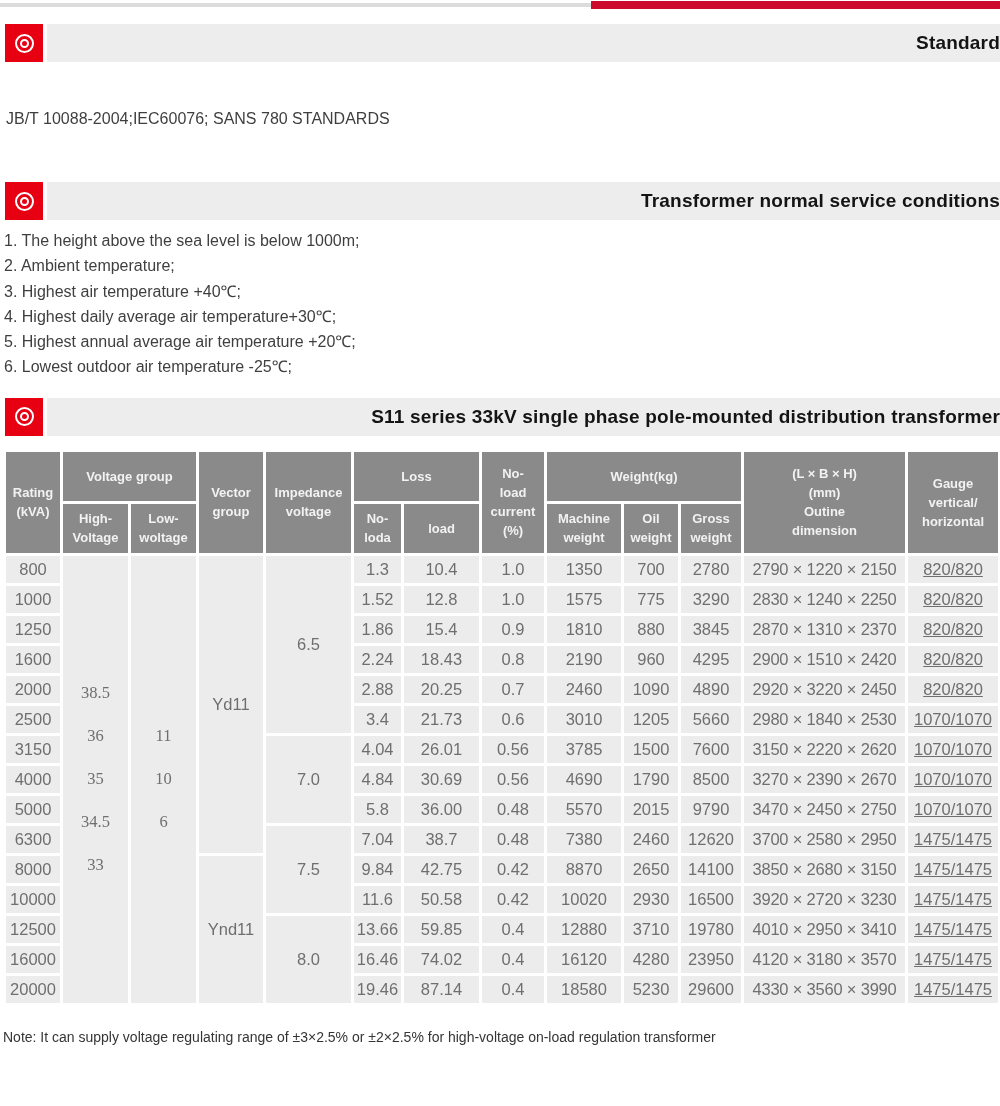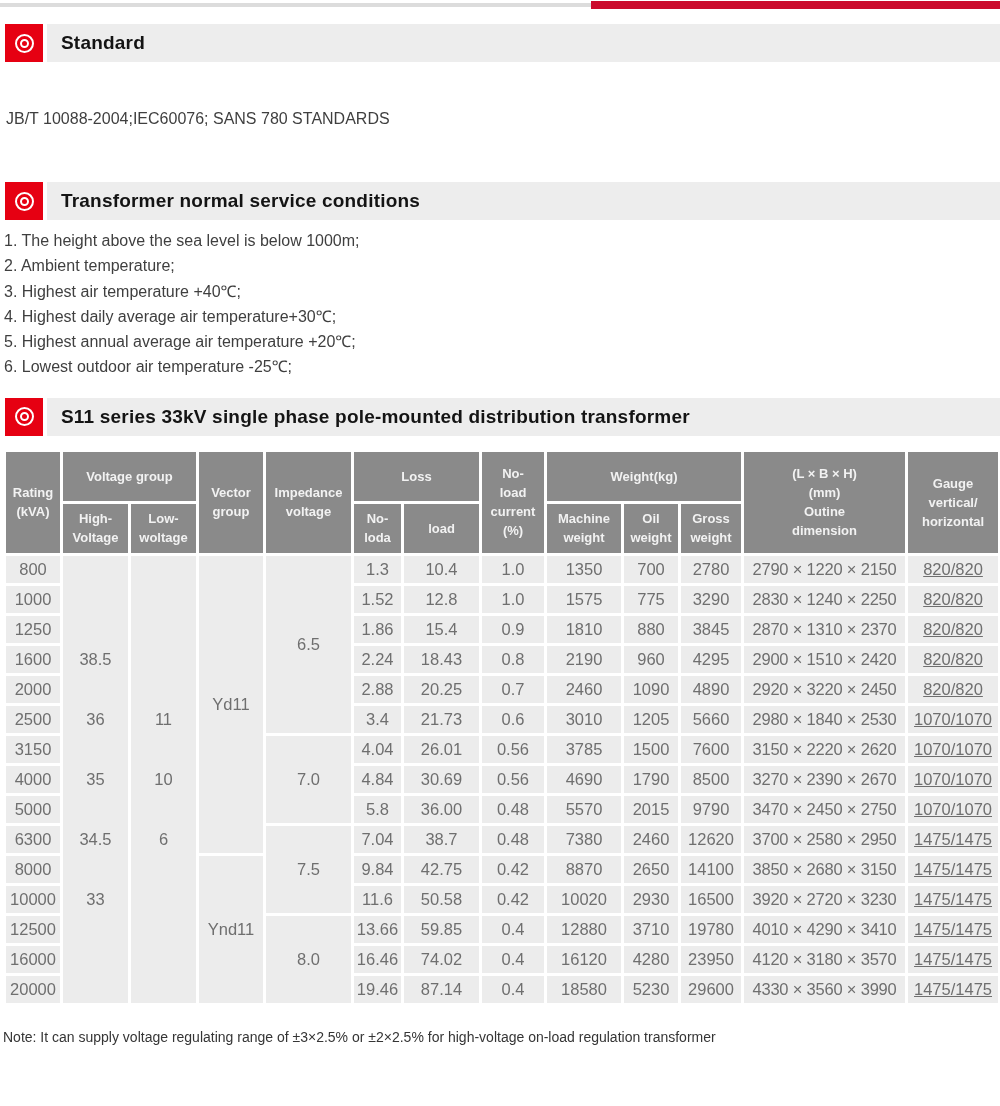--- a/index.html
+++ b/index.html
@@ -20,21 +20,21 @@
   .sec-header { display: flex; align-items: stretch; height: 38px; margin-left: 5px; }
   .sec-icon {
     width: 38px; height: 38px; background: #e60012; flex: 0 0 38px;
     display: flex; align-items: center; justify-content: center;
   }
   .ring {
     width: 19px; height: 19px; border: 2px solid #ffffff; border-radius: 50%;
     display: flex; align-items: center; justify-content: center;
   }
   .ring-inner { width: 9px; height: 9px; border: 2px solid #ffffff; border-radius: 50%; }
-  .sec-bar { flex: 1; background: #ededed; margin-left: 4px; display: flex; align-items: center; }
+  .sec-bar { flex: 1; background: #ededed; margin-left: 4px; display: flex; align-items: center; justify-content: flex-end; }
   .sec-bar h2 {
     margin: 0; padding-left: 14px; font-size: 19px; font-weight: bold; color: #141414;
     letter-spacing: 0.2px;
   }
 
   .mt-s1 { margin-top: 14px; }
   .standards { margin: 18px 10px 0 6px; font-size: 16px; line-height: 26px; color: #3f3f3f; }
   .mt-s2 { margin-top: 50px; }
   .conditions { list-style: none; margin: 8px 0 0 4px; padding: 0; font-size: 16px; line-height: 25.3px; color: #3f3f3f; }
   .mt-s3 { margin-top: 18px; }
@@ -50,21 +50,21 @@
   }
   table.spec th {
     background: #8a8a8a; color: #f2f2f2; font-weight: bold;
     font-size: 13px; line-height: 19px; height: 52px; white-space: pre-line;
   }
   table.spec td {
     background: #ececec; color: #6f6f6f; font-size: 16.5px; height: 30px;
   }
   td.dim-cell { font-size: 15.5px; letter-spacing: -0.2px; }
   td.gauge-cell { font-size: 15.5px; text-decoration: underline; }
-  .stack { display: flex; flex-direction: column; align-items: center; justify-content: center; gap: 40px; line-height: 20px; }
+  .stack { display: flex; flex-direction: column; align-items: center; justify-content: center; gap: 23px; line-height: 20px; font-family: Liberation Serif, serif; }
 
   .note { margin: 23px 0 0 3px; font-size: 14px; color: #353535; }
 </style>
 </head>
 <body>
 
 <div class="page">
 
   <div class="top-strip">
     <div class="top-gray-line"></div>
@@ -327,21 +327,21 @@
         </tr>
         <tr>
           <td>12500</td>
           <td rowspan="3">8.0</td>
           <td>13.66</td>
           <td>59.85</td>
           <td>0.4</td>
           <td>12880</td>
           <td>3710</td>
           <td>19780</td>
-          <td class="dim-cell">4010 × 4290 × 3410</td>
+          <td class="dim-cell">4010 × 2950 × 3410</td>
           <td class="gauge-cell">1475/1475</td>
         </tr>
         <tr>
           <td>16000</td>
           <td>16.46</td>
           <td>74.02</td>
           <td>0.4</td>
           <td>16120</td>
           <td>4280</td>
           <td>23950</td>

